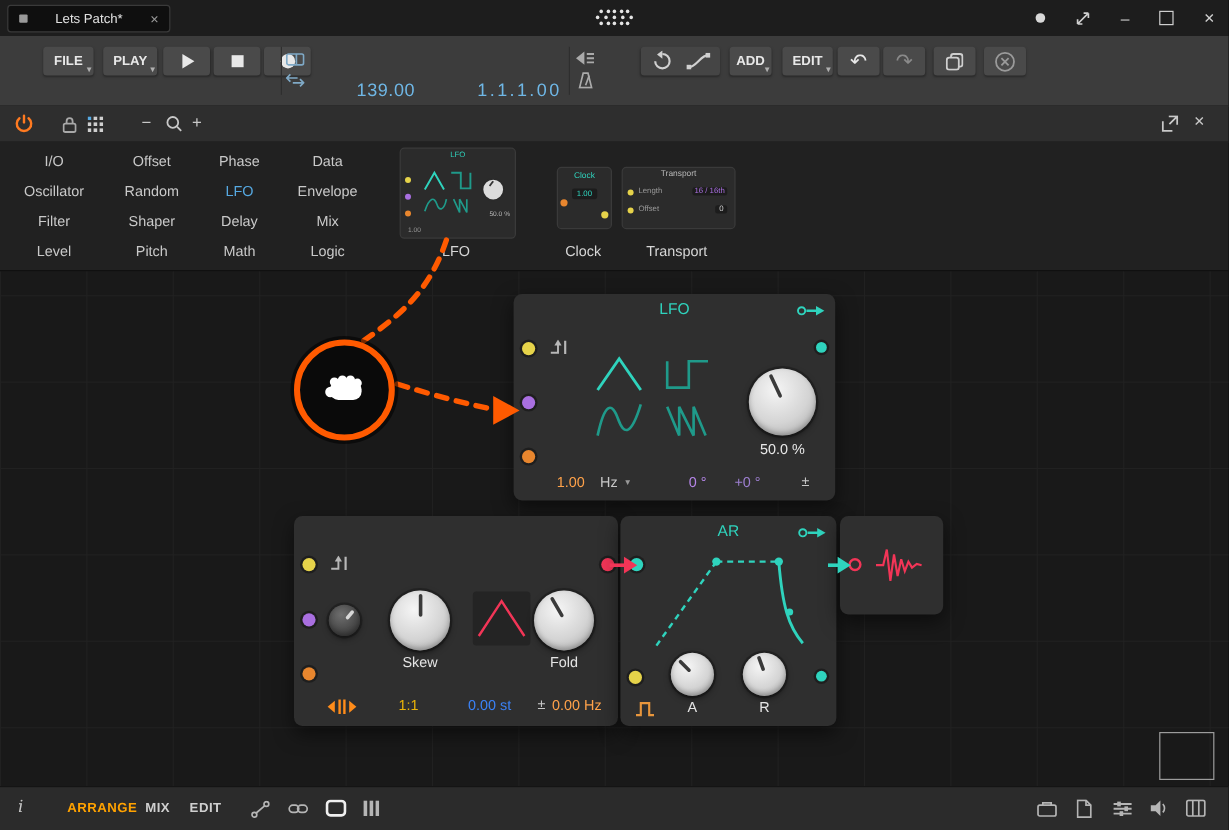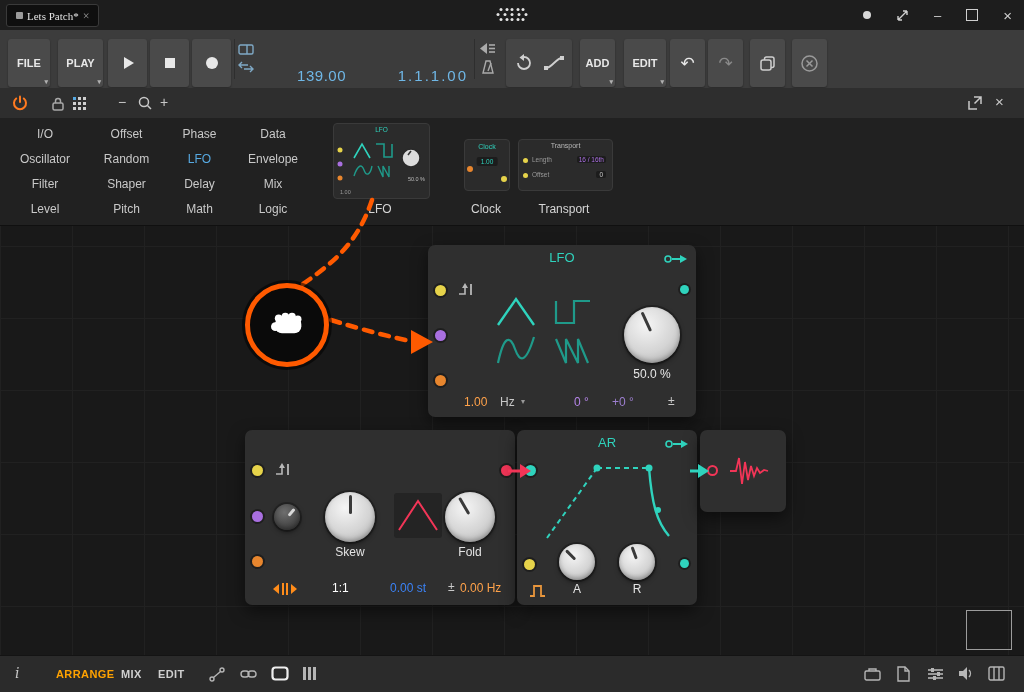--- a/index.html
+++ b/index.html
@@ -2,36 +2,36 @@
 <html><head>
 <meta charset="utf-8">
 <style>
   html,body{margin:0;padding:0;background:#000;}
   #app{position:relative;width:1024px;height:692px;background:#161616;overflow:hidden;
        font-family:"Liberation Sans",sans-serif;color:#ddd;}
 
   
   .titlebar{position:absolute;left:0;top:0;width:1024px;height:30px;background:#1d1d1d;}
   .tab{position:absolute;left:6px;top:4px;height:21px;background:#0f0f0f;border:1px solid #3a3a3a;
-       border-radius:3px;display:flex;align-items:center;gap:4px;padding:0 9px;font-size:11px;color:#e2e2e2;font-family:Liberation Serif, serif;}
+       border-radius:3px;display:flex;align-items:center;gap:23px;padding:0 9px;font-size:11px;color:#e2e2e2;}
   .tab .sq{width:7px;height:7px;background:#9a9a9a;border-radius:1px;}
   .tab .x{color:#9a9a9a;font-size:12px;line-height:1;}
   .logo{position:absolute;left:50%;top:8px;transform:translateX(-50%);display:flex;flex-direction:column;gap:2px;align-items:center;}
   .logo .r{display:flex;gap:2.5px;}
   .logo .d{width:3px;height:3px;border-radius:50%;background:#e4e4e4;}
   .winctl{position:absolute;right:12px;top:0;height:30px;display:flex;align-items:center;gap:25px;}
   .winctl .dot{width:8px;height:8px;border-radius:50%;background:#d8d8d8;}
   .winctl .glyph{color:#cfcfcf;font-size:13px;line-height:1;}
   .winctl .maxbox{width:10px;height:10px;border:1.5px solid #cfcfcf;}
 
   
   .toolbar{position:absolute;left:0;top:30px;width:1024px;height:58px;background:#3c3c3c;border-bottom:1px solid #101010;}
-  .tbtn{position:absolute;top:9px;height:48px;background:#4a4a4a;border-radius:3px;display:flex;
+  .tbtn{position:absolute;top:9px;height:24px;background:#4a4a4a;border-radius:3px;display:flex;
         align-items:center;justify-content:center;font-size:11px;font-weight:bold;color:#e8e8e8;
-        box-shadow:0 1px 2px rgba(0,0,0,.35);}
+        box-shadow:0 1px 2px rgba(0,0,0,.35);margin-left:28px;}
   .tbtn .caret{position:absolute;right:2px;bottom:1px;font-size:7px;color:#b0b0b0;}
   .tdiv{position:absolute;top:9px;width:1px;height:40px;background:#2e2e2e;}
   .numbig{position:absolute;color:#6fb7e6;font-size:15px;text-align:right;letter-spacing:.5px;}
   .icon-col{position:absolute;display:flex;flex-direction:column;gap:6px;align-items:center;}
 
   
   .gridhdr{position:absolute;left:0;top:88px;width:1024px;height:30px;background:#2e2e2e;border-bottom:1px solid #1a1a1a;}
   .gridhdr .title{position:absolute;left:0;top:8px;width:100%;text-align:center;font-size:12.5px;color:#e6e6e6;}
   .hico{position:absolute;top:7px;}
 
@@ -378,21 +378,21 @@
           <div class="kptr"></div>
         </div>
     </div>
     <span class="klabel" style="left:195px;top:115px;width:60px;">Fold</span>
     <svg style="position:absolute;left:26px;top:152px;" width="28" height="14" viewBox="0 0 28 14">
       <polygon points="8,2 2,7 8,12" fill="#ff8c1a"></polygon>
         <line x1="12" y1="1" x2="12" y2="13" stroke="#ff8c1a" stroke-width="2"></line>
         <line x1="16" y1="1" x2="16" y2="13" stroke="#ff8c1a" stroke-width="2"></line>
         <polygon points="20,2 26,7 20,12" fill="#ff8c1a"></polygon>
     </svg>
-    <span class="mtext" style="left:87px;top:151px;color:#ffffff;">1:1</span>
+    <span class="mtext" style="left:87px;top:151px;color:#eab308;">1:1</span>
     <span class="mtext" style="left:145px;top:151px;color:#3b82f6;">0.00 st</span>
     <span class="mtext" style="left:203px;top:150px;color:#c9c9c9;">±</span>
     <span class="mtext" style="left:215px;top:151px;color:#ffa24a;">0.00 Hz</span>
   </div>
 
   <div class="module" style="left:517px;top:430px;width:180px;height:175px;">
     <span class="mtitle" style="color:#2fd3bd;">AR</span>
     <svg style="position:absolute;right:8px;top:9px;" width="24" height="10" viewBox="0 0 24 10">
         <circle cx="4" cy="5" r="3" fill="none" stroke="#2fd3bd" stroke-width="1.6"></circle>
         <line x1="8" y1="5" x2="17" y2="5" stroke="#2fd3bd" stroke-width="2"></line>

